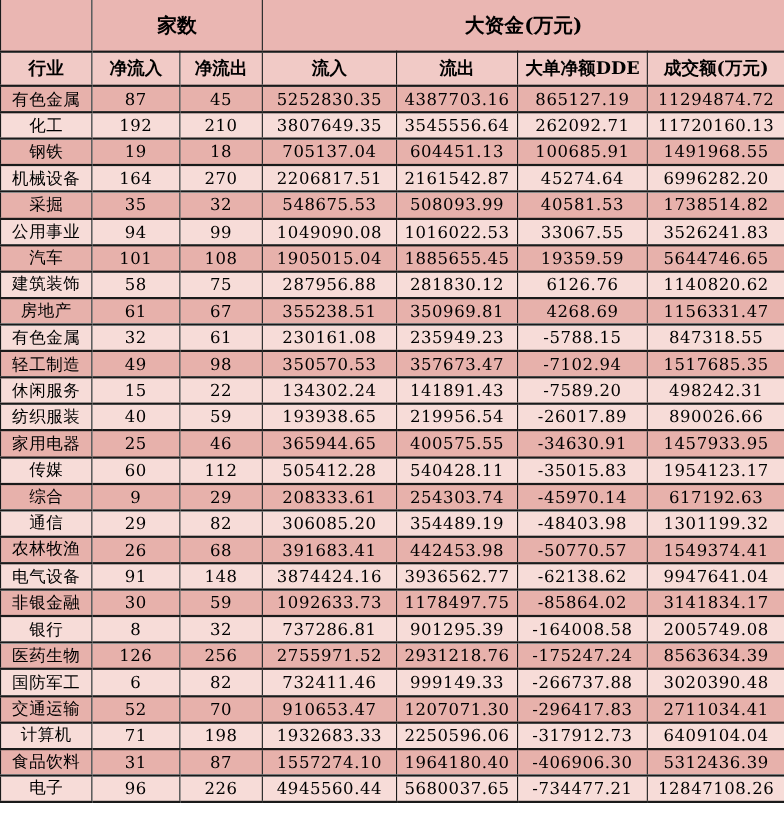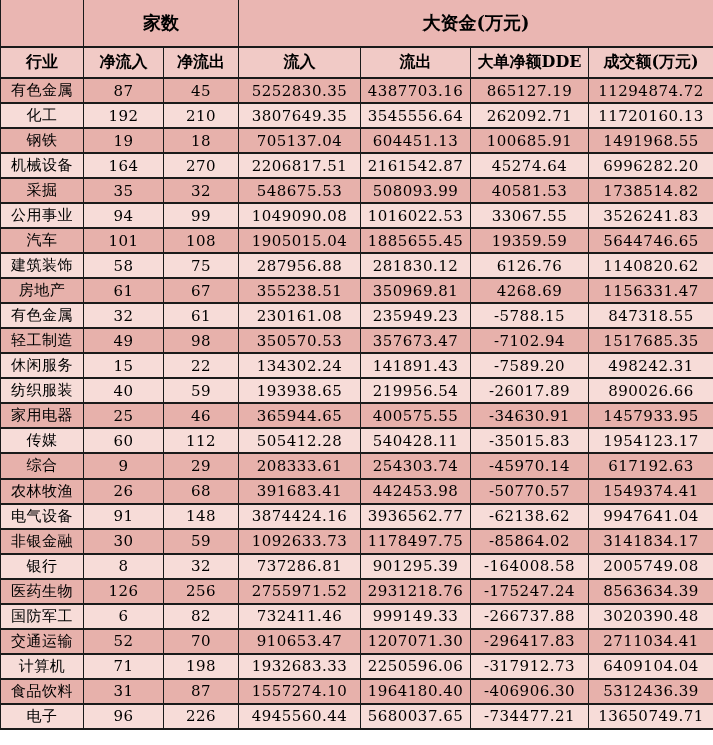--- a/index.html
+++ b/index.html
@@ -218,20 +218,29 @@
       </tr>
       <tr class="dark">
         <td>综合</td>
         <td>9</td>
         <td>29</td>
         <td>208333.61</td>
         <td>254303.74</td>
         <td>-45970.14</td>
         <td>617192.63</td>
       </tr>
+      <tr class="light">
+        <td>通信</td>
+        <td>29</td>
+        <td>82</td>
+        <td>306085.20</td>
+        <td>354489.19</td>
+        <td>-48403.98</td>
+        <td>1301199.32</td>
+      </tr>
       <tr class="dark">
         <td>农林牧渔</td>
         <td>26</td>
         <td>68</td>
         <td>391683.41</td>
         <td>442453.98</td>
         <td>-50770.57</td>
         <td>1549374.41</td>
       </tr>
       <tr class="light">
@@ -306,16 +315,16 @@
         <td>-406906.30</td>
         <td>5312436.39</td>
       </tr>
       <tr class="light">
         <td>电子</td>
         <td>96</td>
         <td>226</td>
         <td>4945560.44</td>
         <td>5680037.65</td>
         <td>-734477.21</td>
-        <td>13650749.71</td>
+        <td>12847108.26</td>
       </tr>
     </tbody>
 </table>
 
 </body></html>

